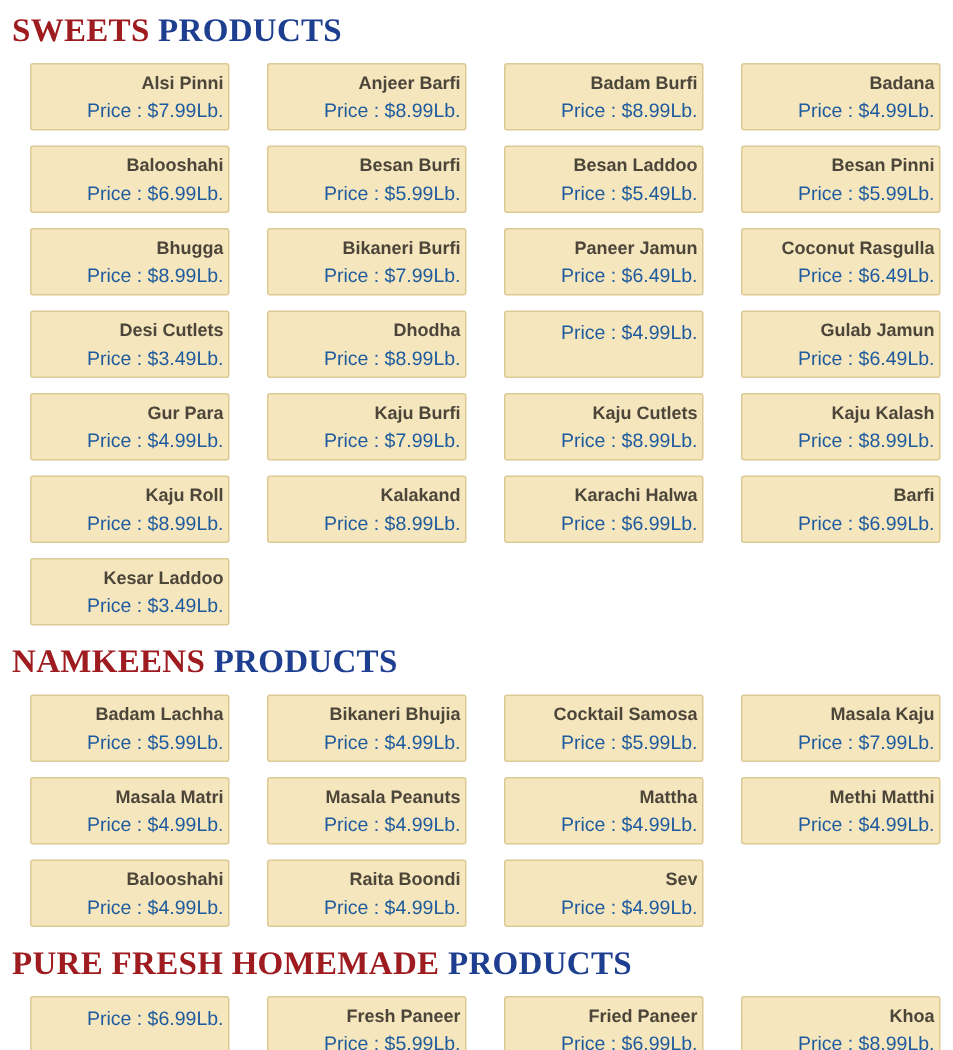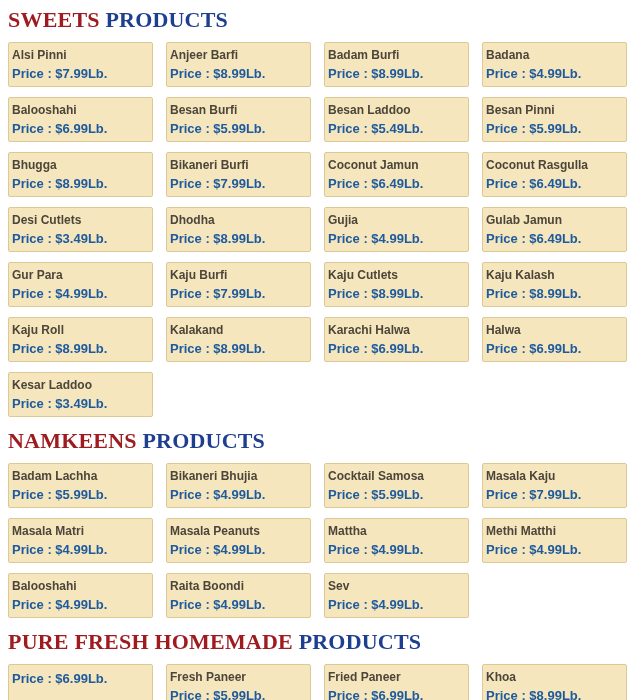--- a/index.html
+++ b/index.html
@@ -28,36 +28,37 @@
   .grid {
     display: grid;
     grid-template-columns: repeat(4, 1fr);
     column-gap: 13px;
     row-gap: 10px;
   }
   .card {
     background: var(--card-bg, #f5e6bd);
     border: 1px solid var(--card-border, #ddc994);
     border-radius: 2px;
-    text-align: left;
+    text-align: right;
     padding: 4px 3px 3px 3px;
     min-height: 44px;
     cursor: pointer;
+    margin-left: 12px;
   }
   .pname {
     font-size: 12px;
     font-weight: bold;
     color: var(--name-color, #4c463a);
     line-height: 17px;
     white-space: nowrap;
     overflow: hidden;
   }
   .pprice {
     font-size: 13px;
-    font-weight: bold;
+    font-weight: normal;
     color: var(--price-color, #1d5a9e);
     line-height: 19px;
     white-space: nowrap;
   }
 </style>
 </head>
 <body>
 
 <main>
     <section>
@@ -97,37 +98,36 @@
         </div>
         <div class="card">
           <div class="pname">Bhugga</div>
           <div class="pprice">Price : $8.99Lb.</div>
         </div>
         <div class="card">
           <div class="pname">Bikaneri Burfi</div>
           <div class="pprice">Price : $7.99Lb.</div>
         </div>
         <div class="card">
-          <div class="pname">Coconut Jamun</div>
+          <div class="pname">Paneer Jamun</div>
           <div class="pprice">Price : $6.49Lb.</div>
         </div>
         <div class="card">
           <div class="pname">Coconut Rasgulla</div>
           <div class="pprice">Price : $6.49Lb.</div>
         </div>
         <div class="card">
           <div class="pname">Desi Cutlets</div>
           <div class="pprice">Price : $3.49Lb.</div>
         </div>
         <div class="card">
           <div class="pname">Dhodha</div>
           <div class="pprice">Price : $8.99Lb.</div>
         </div>
         <div class="card">
-          <div class="pname">Gujia</div>
           <div class="pprice">Price : $4.99Lb.</div>
         </div>
         <div class="card">
           <div class="pname">Gulab Jamun</div>
           <div class="pprice">Price : $6.49Lb.</div>
         </div>
         <div class="card">
           <div class="pname">Gur Para</div>
           <div class="pprice">Price : $4.99Lb.</div>
         </div>
@@ -149,21 +149,21 @@
         </div>
         <div class="card">
           <div class="pname">Kalakand</div>
           <div class="pprice">Price : $8.99Lb.</div>
         </div>
         <div class="card">
           <div class="pname">Karachi Halwa</div>
           <div class="pprice">Price : $6.99Lb.</div>
         </div>
         <div class="card">
-          <div class="pname">Halwa</div>
+          <div class="pname">Barfi</div>
           <div class="pprice">Price : $6.99Lb.</div>
         </div>
         <div class="card">
           <div class="pname">Kesar Laddoo</div>
           <div class="pprice">Price : $3.49Lb.</div>
         </div>
       </div>
     </section>
     <section>
       <h2><span class="hl-cat">NAMKEENS</span> <span class="hl-suffix">PRODUCTS</span></h2>

